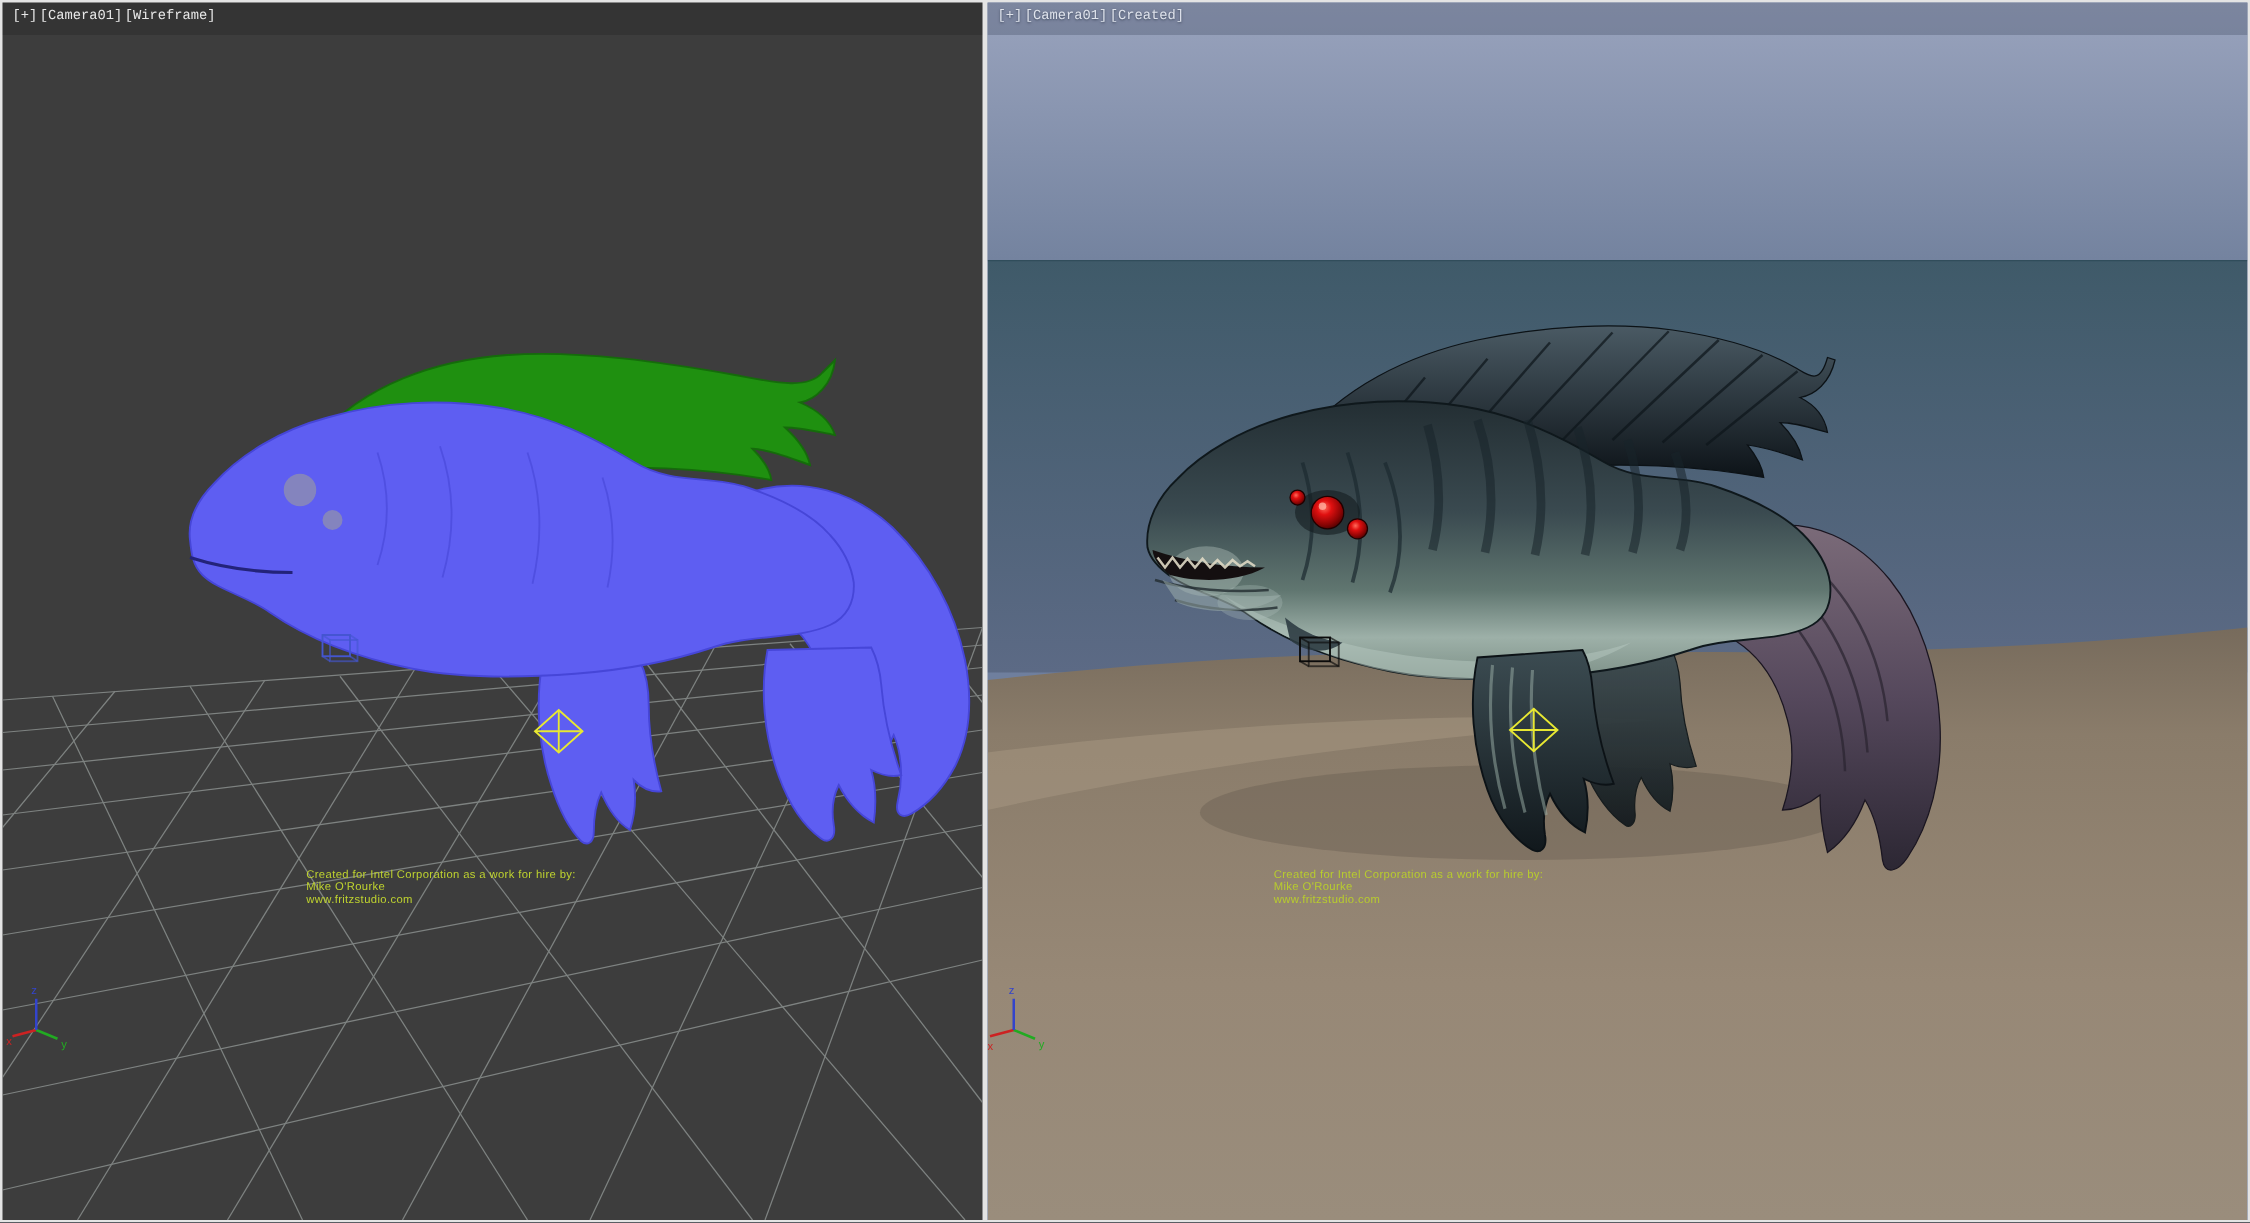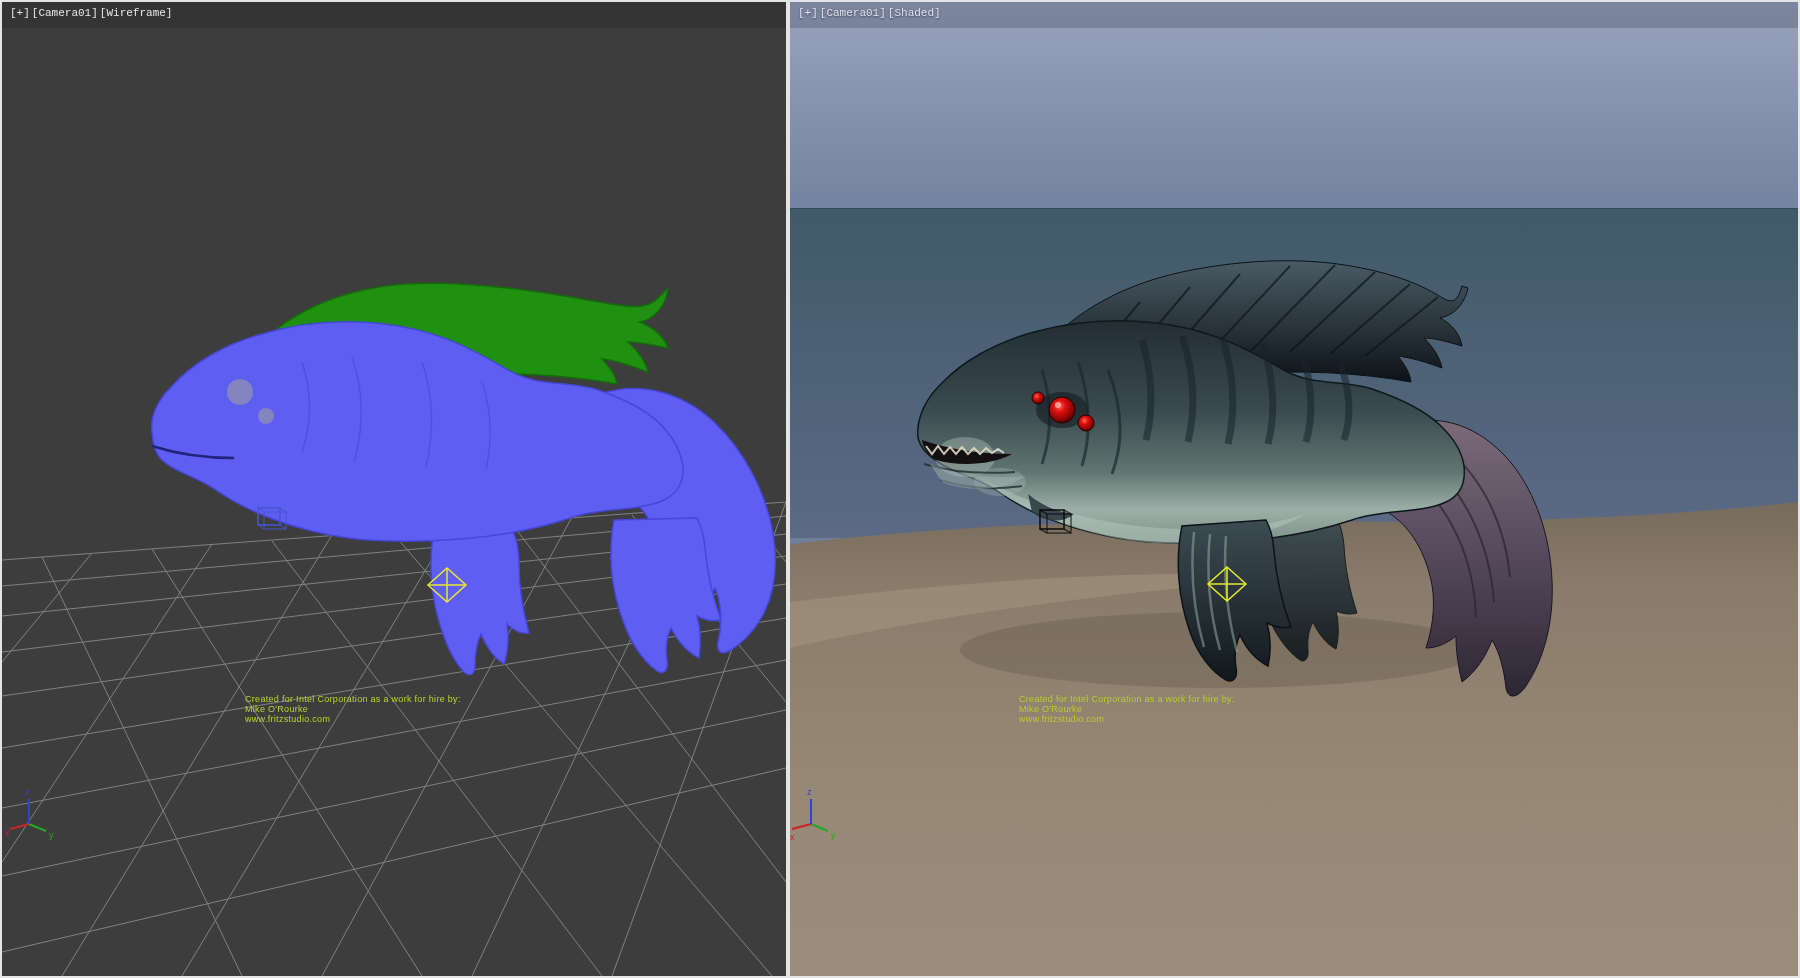--- a/index.html
+++ b/index.html
@@ -244,17 +244,17 @@
         <text x="0" y="838" fill="#cc2222" stroke="none">x</text>
         <text x="41" y="836" fill="#22aa22" stroke="none">y</text>
         <text x="17" y="793" fill="#3344cc" stroke="none">z</text>
       </g>
     </svg>
 
     <div class="top-band"></div>
     <div class="vp-label">
       <span>[+]</span>
       <span>[Camera01]</span>
-      <span>[Shaded]</span>
+      <span>[Created]</span>
     </div>
   </section>
 
 </div>
 
 </body></html>

